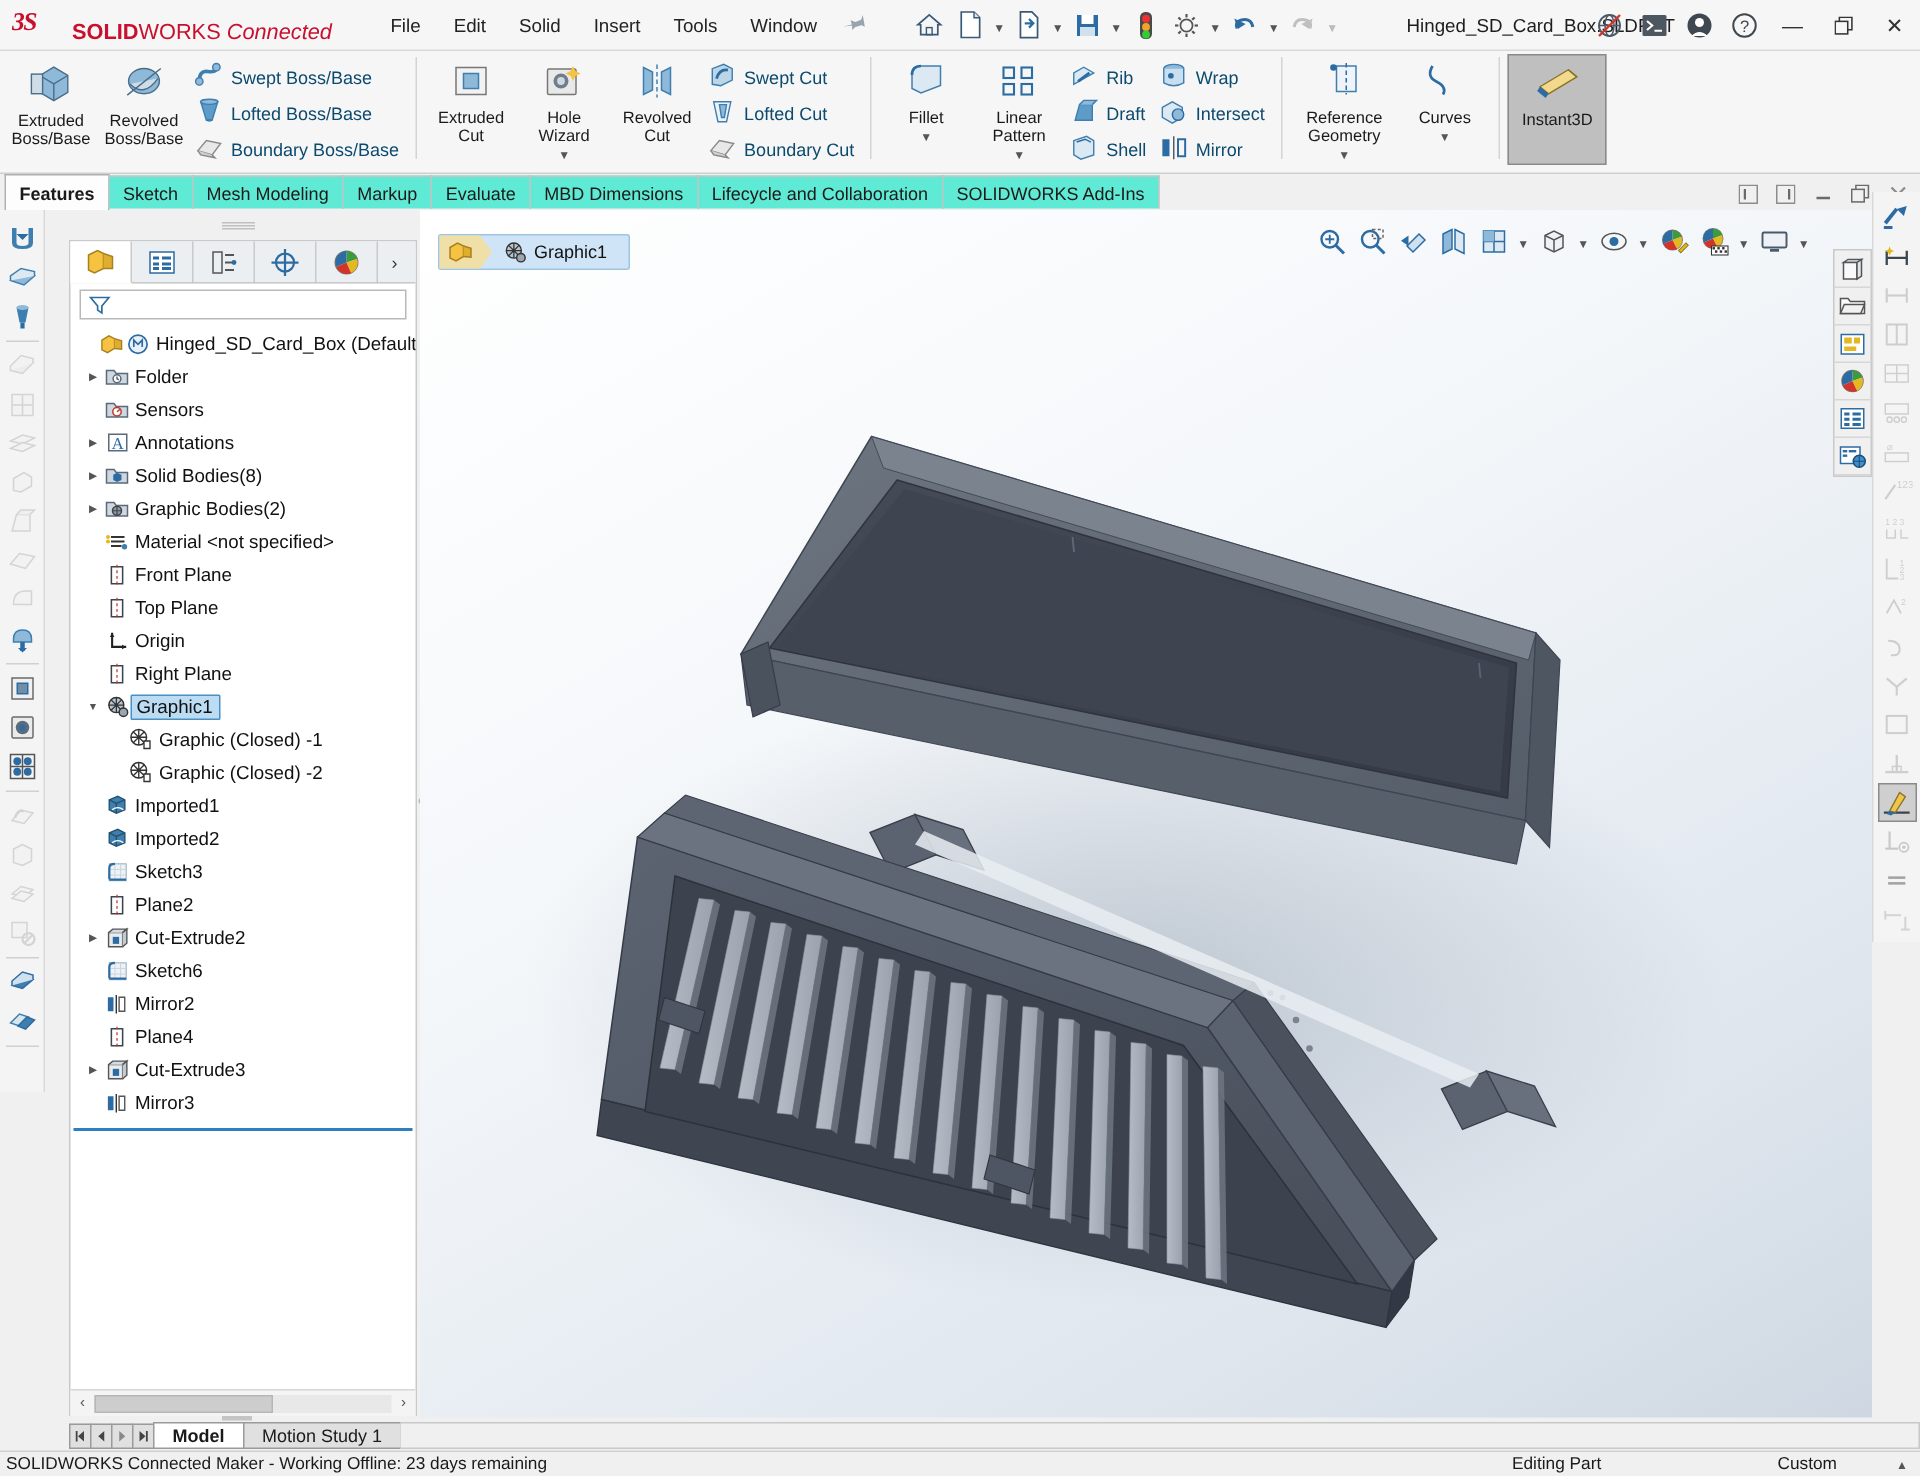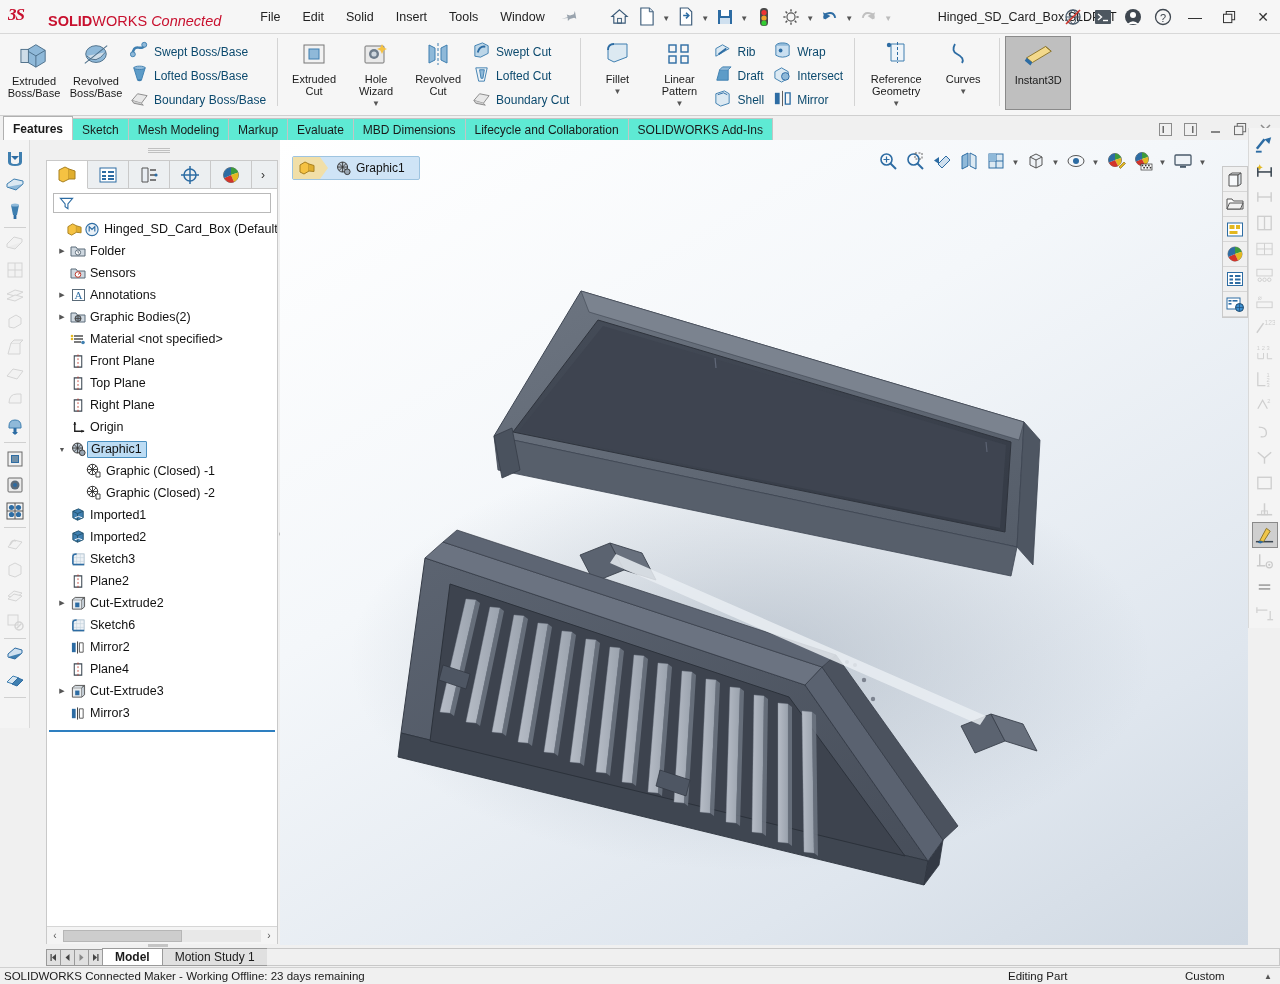--- a/index.html
+++ b/index.html
@@ -53,21 +53,21 @@
   .bigbtn.sel { background:#bfbfbf; border:1px solid #8a8a8a; }
   .dropcaret { font-size:8px; color:#555; margin-top:2px; }
   .colstack { display:flex; flex-direction:column; justify-content:flex-start; padding-top:4px; }
   .smbtn { display:flex; align-items:center; gap:5px; padding:2px 6px 2px 3px; height:24px; cursor:default; }
   .smbtn .lbl { font-size:12px; color:#0c4a6e; white-space:nowrap;}
   .ribbon-collapse { position:absolute; right:6px; top:88px; color:#555; font-size:11px; }
 
   
   .tabstrip {
     position:absolute; left:0; top:116px; width:1280px; height:24px;
-    background:#f0f0f0; display:flex; align-items:flex-end;
+    background:#f0f0f0; display:flex; align-items:center;
   }
   .tab {
     height:22px; padding:0 9px; display:flex; align-items:center;
     font-size:12px; background:#5eead4; border:1px solid #c4c4c4; border-bottom:none;
     margin-right:-1px; cursor:default; color:#1a1a1a;
   }
   .tab.active { background:#fdfdfd; font-weight:bold; height:24px; border-color:#b0b0b0;}
   .tabstrip-right { position:absolute; right:4px; bottom:1px; display:flex; align-items:center; gap:3px;}
   .wsbtn { width:22px; height:20px; display:flex; align-items:center; justify-content:center; color:#6a6a6a; font-size:12px; cursor:default;}
 
@@ -830,20 +830,30 @@
         <span class="twist" style="font-size:7px">▶</span>
         <span class="ticon">
             <svg width="15" height="14" viewBox="0 0 15 14">
               <rect x="1.5" y="1.5" width="12" height="11" fill="#fff" stroke="#5a6a78"></rect>
               <text x="7.5" y="11" text-anchor="middle" font-family="Liberation Serif, serif" font-size="11" fill="#2d6ca3">A</text>
             </svg>
           </span>
         <span class="tlabel">Annotations</span>
       </div>
 
+      <div class="trow" style="padding-left:8px">
+        <span class="twist" style="font-size:7px">▶</span>
+        <span class="ticon">
+            <svg width="16" height="14" viewBox="0 0 16 14">
+              <path d="M1 3 L6 3 L7.5 5 L15 5 L15 12 L1 12 Z" fill="#cfd8e0" stroke="#5a6a78"></path>
+              <path d="M5.5 6.5 L8 5.2 L11 6.5 L11 10 L8 11.3 L5.5 10 Z" fill="#2d6ca3"></path>
+            </svg>
+          </span>
+        <span class="tlabel">Solid Bodies(8)</span>
+      </div>
 
       <div class="trow" style="padding-left:8px">
         <span class="twist" style="font-size:7px">▶</span>
         <span class="ticon">
             <svg width="16" height="14" viewBox="0 0 16 14">
               <path d="M1 3 L6 3 L7.5 5 L15 5 L15 12 L1 12 Z" fill="#cfd8e0" stroke="#5a6a78"></path>
               <circle cx="8" cy="8.5" r="3" fill="#8a9aa8" stroke="#444"></circle>
               <path d="M5 8.5 H11 M8 5.5 V11.5" stroke="#444" stroke-width="0.8"></path>
             </svg>
           </span>
@@ -885,38 +895,38 @@
               <path d="M3 2 L11 2 L11 14 L3 14 Z" fill="none" stroke="#3a4550" stroke-width="1.1"></path>
               <line x1="7" y1="0.5" x2="7" y2="15.5" stroke="#c0392b" stroke-width="0.9" stroke-dasharray="2,2"></line>
             </svg>
           </span>
         <span class="tlabel">Top Plane</span>
       </div>
 
       <div class="trow" style="padding-left:8px">
         <span class="twist"></span>
         <span class="ticon">
-            <svg width="14" height="15" viewBox="0 0 14 16">
-              <path d="M3 2 L11 2 L11 14 L3 14 Z" fill="none" stroke="#3a4550" stroke-width="1.1"></path>
-              <line x1="7" y1="0.5" x2="7" y2="15.5" stroke="#c0392b" stroke-width="0.9" stroke-dasharray="2,2"></line>
-            </svg>
-          </span>
-        <span class="tlabel">Right Plane</span>
-      </div>
-
-      <div class="trow" style="padding-left:8px">
-        <span class="twist"></span>
-        <span class="ticon">
             <svg width="15" height="15" viewBox="0 0 16 16">
               <path d="M4 2 L4 12 L14 12" fill="none" stroke="#222" stroke-width="1.5"></path>
               <path d="M4 2 L2.4 5 L5.6 5 Z" fill="#222"></path>
               <path d="M14 12 L11 10.4 L11 13.6 Z" fill="#222"></path>
             </svg>
           </span>
         <span class="tlabel">Origin</span>
+      </div>
+
+      <div class="trow" style="padding-left:8px">
+        <span class="twist"></span>
+        <span class="ticon">
+            <svg width="14" height="15" viewBox="0 0 14 16">
+              <path d="M3 2 L11 2 L11 14 L3 14 Z" fill="none" stroke="#3a4550" stroke-width="1.1"></path>
+              <line x1="7" y1="0.5" x2="7" y2="15.5" stroke="#c0392b" stroke-width="0.9" stroke-dasharray="2,2"></line>
+            </svg>
+          </span>
+        <span class="tlabel">Right Plane</span>
       </div>
 
       <div class="trow sel" style="padding-left:8px">
         <span class="twist" style="font-size:7px">▼</span>
         <span class="ticon">
             <svg width="17" height="16" viewBox="0 0 18 16">
               <circle cx="8" cy="7" r="5.3" fill="#b8c4cf" stroke="#333" stroke-width="1"></circle>
               <path d="M8 1.7 V12.3 M2.7 7 H13.3 M4.3 3.3 L11.7 10.7 M11.7 3.3 L4.3 10.7" stroke="#333" stroke-width="0.9"></path>
               <circle cx="13" cy="12" r="3" fill="#9aa6b2" stroke="#333"></circle>
             </svg>

